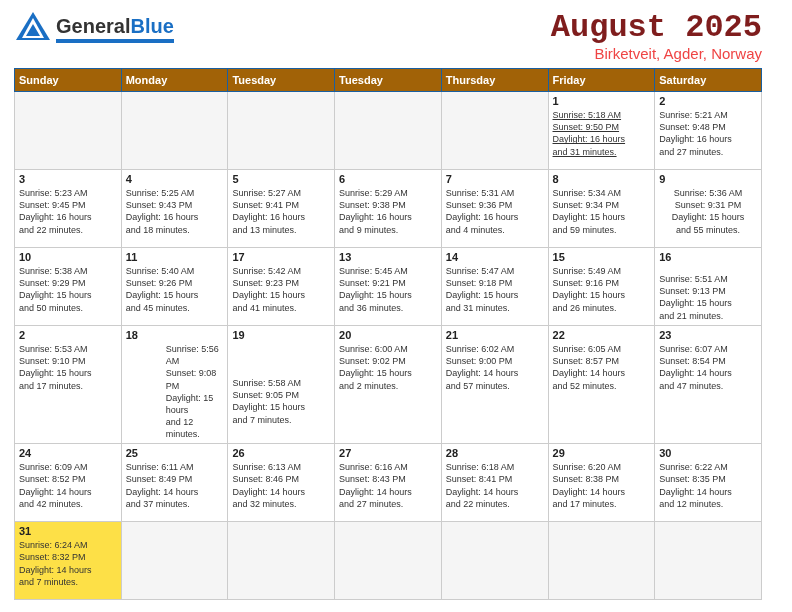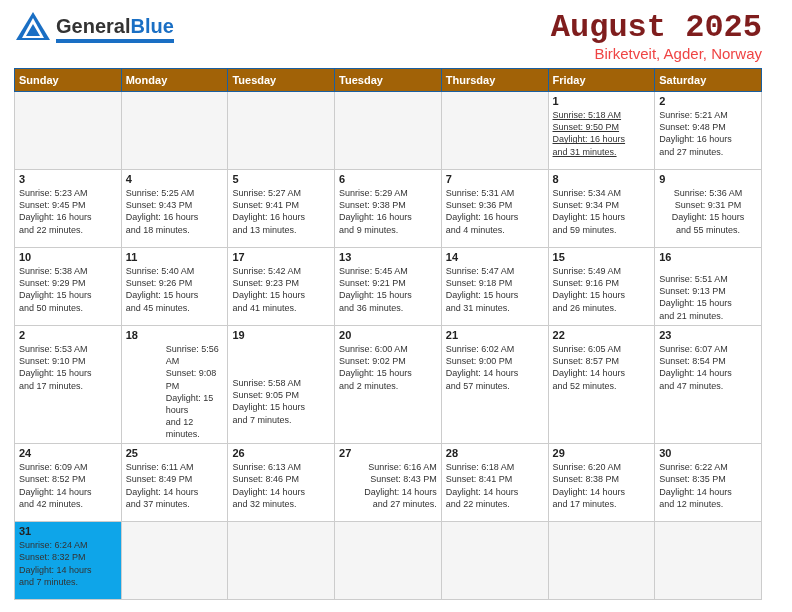--- a/index.html
+++ b/index.html
@@ -57,21 +57,21 @@
     .calendar tbody td {
       border: 1px solid #ccc;
       vertical-align: top;
       padding: 3px 4px;
       width: calc(100% / 7);
       min-height: 70px;
       height: 78px;
       background: #fff;
     }
     .calendar tbody tr:last-child td {
-      background: #0ea5e9;
+      background: #fde047;
     }
     .day-number {
       font-size: 11px;
       font-weight: bold;
       color: #222;
       display: block;
       margin-bottom: 2px;
     }
     .day-info {
       color: #333;
@@ -310,21 +310,21 @@
           </td>
           <td>
             <span class="day-number">26</span>
             <div class="day-info" style="white-space: pre-line;">Sunrise: 6:13 AM
 Sunset: 8:46 PM
 Daylight: 14 hours
 and 32 minutes.</div>
           </td>
           <td>
             <span class="day-number">27</span>
-            <div class="day-info" style="white-space: pre-line; text-align: right;">Sunrise: 6:16 AM
+            <div class="day-info" style="white-space: pre-line;">Sunrise: 6:16 AM
 Sunset: 8:43 PM
 Daylight: 14 hours
 and 27 minutes.</div>
           </td>
           <td>
             <span class="day-number">28</span>
             <div class="day-info" style="white-space: pre-line;">Sunrise: 6:18 AM
 Sunset: 8:41 PM
 Daylight: 14 hours
 and 22 minutes.</div>

